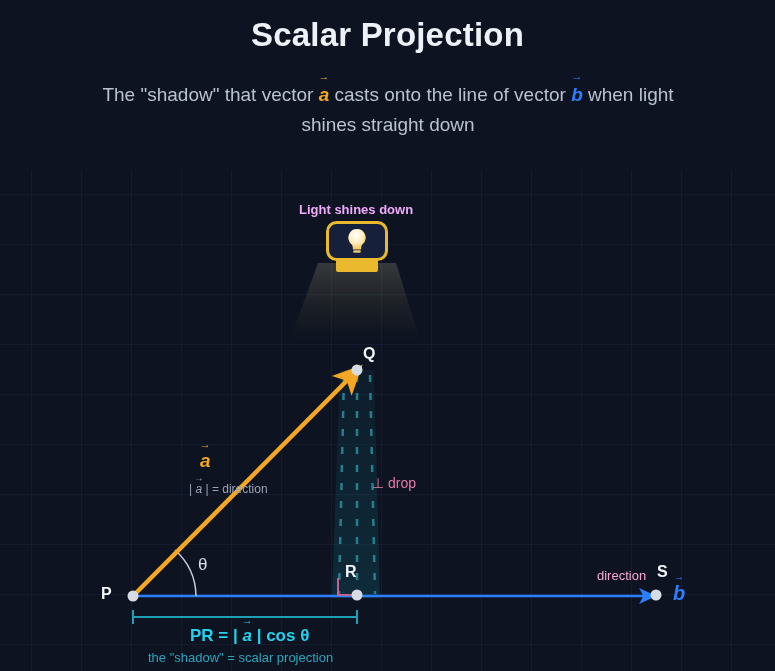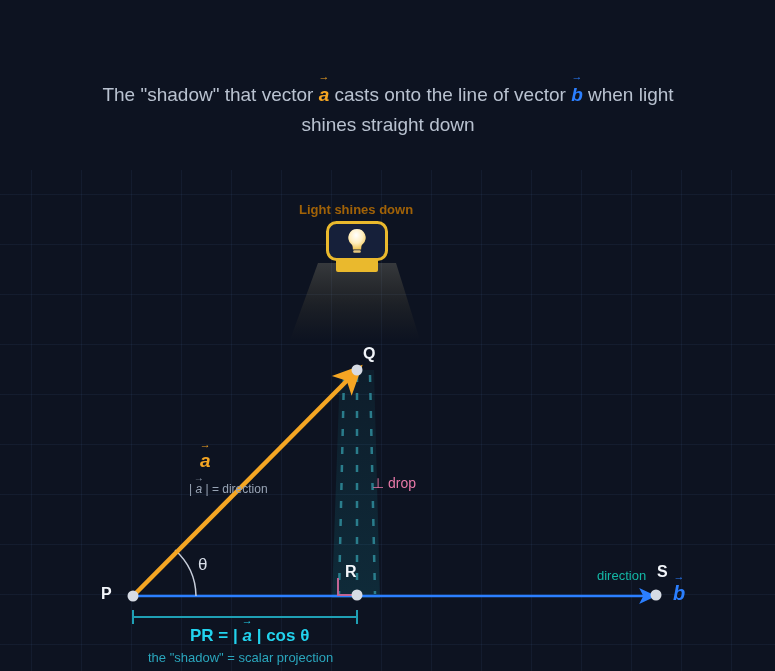--- a/index.html
+++ b/index.html
@@ -35,40 +35,41 @@
     background-image:
       linear-gradient(to right, rgba(90,130,190,.085) 1px, transparent 1px),
       linear-gradient(to bottom, rgba(90,130,190,.085) 1px, transparent 1px);
     background-size:50px 50px;
     background-position:31px 24px;
   }
   svg.layer{position:absolute;left:0;top:0;width:775px;height:501px;overflow:visible;}
 
   
   .dlabel{position:absolute;white-space:nowrap;}
-  .lamp-cap{font-size:13px;font-weight:bold;color:#a16207;}
+  .lamp-cap{font-size:13px;font-weight:bold;color:#f0abfc;}
   .pt-label{font-size:16px;font-weight:bold;color:#f2f5fa;}
   .theta{font-size:17px;color:#d8dee8;}
   .drop-label{font-size:14px;color:#e879a8;text-align:center;}
   .a-label{font-size:19px;font-weight:bold;font-style:italic;color:#f5a623;}
   .a-sub{font-size:12px;color:#98a4b5;}
-  .dir-label{font-size:13px;color:#14b8a6;}
+  .dir-label{font-size:13px;color:#f9a8d4;}
   .b-label{font-size:20px;font-weight:bold;font-style:italic;color:#2b7fff;}
   .formula{font-size:17px;font-weight:bold;color:#22d3ee;}
   .formula-sub{font-size:13px;color:#2aa6bd;}
   .vsym{position:relative;display:inline-block;}
   .vsym .arrowtop{font-size:11px;top:-11px;}
   .sub-ital{font-style:italic;}
 </style>
 </head>
 <body>
 
 <div id="stage">
 
   <div class="header">
+    <div class="title">Scalar Projection</div>
     <div class="subtitle"><span>The "shadow" that vector </span><span class="vec-a-inline"><span class="arrowtop">→</span><span>a</span></span><span> casts onto the line of vector </span><span class="vec-b-inline"><span class="arrowtop">→</span><span>b</span></span><span> when light shines straight down</span></div>
   </div>
 
   <div class="diagram">
 
     <div class="grid"></div>
 
     <svg class="layer" viewBox="0 0 775 501">
       <defs>
         <linearGradient id="coneGrad" x1="0" y1="0" x2="0" y2="1">

